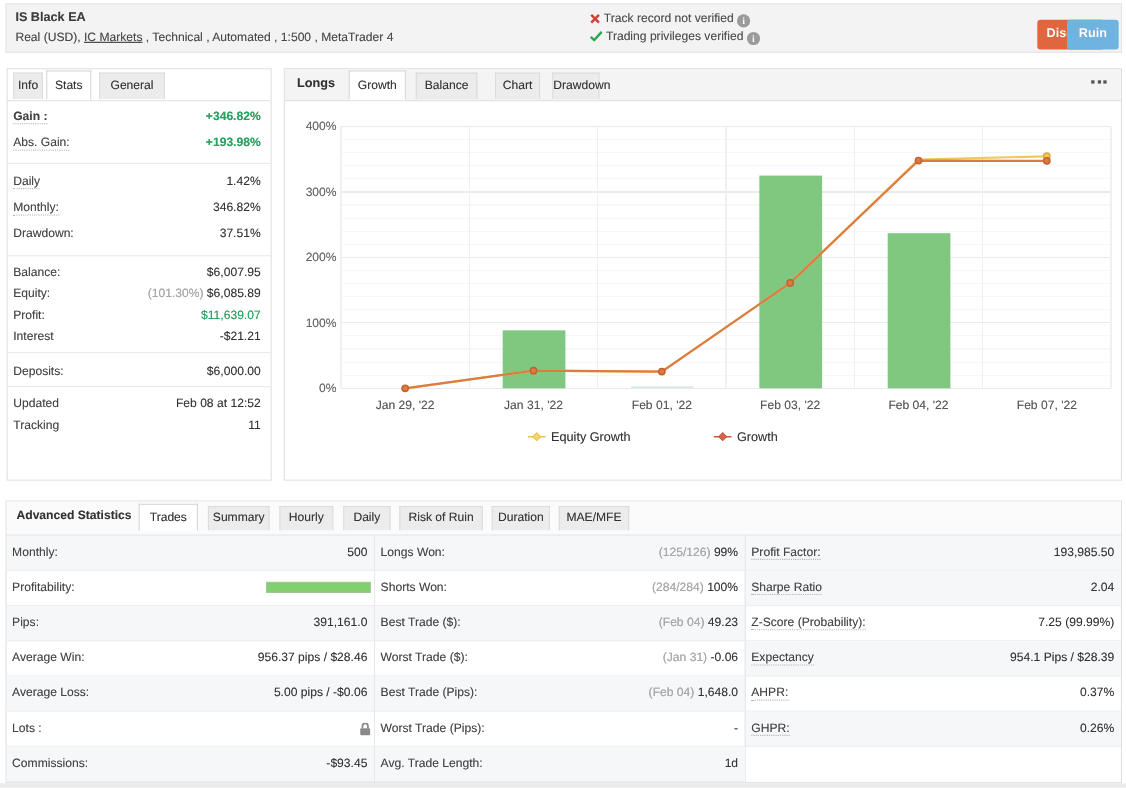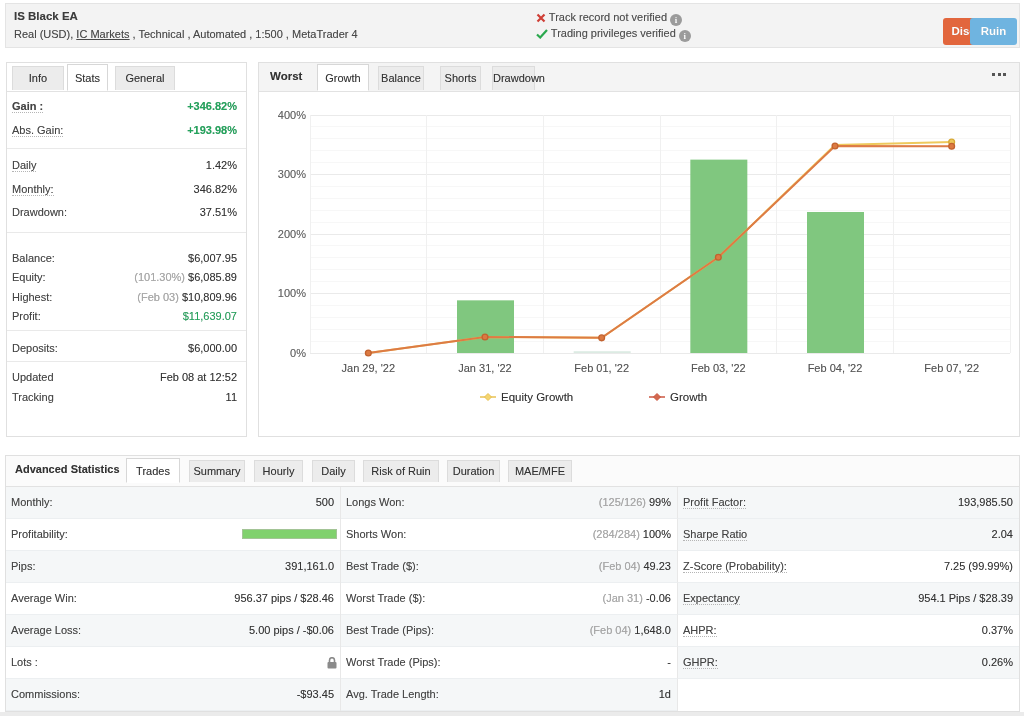--- a/index.html
+++ b/index.html
@@ -77,49 +77,49 @@
         <path d="M1 5.5 L4.2 8.5 L11 1" stroke="#2ba84e" stroke-width="2.2" fill="none"></path>
       </svg>
     Trading privileges verified <span class="info-i">i</span>
   </div>
   <div class="btn" id="btn-discuss">Discuss</div>
   <div class="btn" id="btn-copy">Ruin</div>
 </div>
 
 <div class="panel" id="lpanel">
   <div class="tabbar" style="padding-left:5px;">
-    <span class="tab" style="width:52px;">Info</span><span class="tab active" style="width:41px;margin-left:3px;">Stats</span><span class="tab" style="width:60px;margin-left:7px;">General</span>
+    <span class="tab" style="width:27px;">Info</span><span class="tab active" style="width:41px;margin-left:3px;">Stats</span><span class="tab" style="width:60px;margin-left:7px;">General</span>
   </div>
   <div class="grp" style="padding-top:3px;">
     <div class="srow"><span class="lab dot" style="font-weight:bold;">Gain :</span><span class="val green">+346.82%</span></div>
     <div class="srow"><span class="lab dot">Abs. Gain:</span><span class="val green">+193.98%</span></div>
   </div>
   <div class="grp" style="padding-top:5px;padding-bottom:7px;">
     <div class="srow"><span class="lab dot">Daily</span><span class="val">1.42%</span></div>
     <div class="srow"><span class="lab dot">Monthly:</span><span class="val">346.82%</span></div>
     <div class="srow"><span class="lab">Drawdown:</span><span class="val">37.51%</span></div>
   </div>
-  <div class="grp" style="padding-top:16px;padding-bottom:3px;">
+  <div class="grp" style="padding-top:6px;padding-bottom:3px;">
     <div class="srow s2"><span class="lab">Balance:</span><span class="val">$6,007.95</span></div>
     <div class="srow s2"><span class="lab">Equity:</span><span class="val"><span class="gray">(101.30%)</span> $6,085.89</span></div>
-    <div class="srow s2"><span class="lab">Highest:</span><span class="val"><span class="gray">(Feb 03)</span> $10,809.96</span></div>
     <div class="srow s2"><span class="lab">Profit:</span><span class="val green" style="font-weight:normal;">$11,639.07</span></div>
+    <div class="srow s2"><span class="lab">Interest</span><span class="val">-$21.21</span></div>
   </div>
   <div class="grp" style="padding-top:8px;padding-bottom:3px;">
     <div class="srow s2"><span class="lab">Deposits:</span><span class="val">$6,000.00</span></div>
   </div>
   <div class="grp" style="padding-top:6px;padding-bottom:2px;border-bottom:none;">
     <div class="srow s2"><span class="lab">Updated</span><span class="val">Feb 08 at 12:52</span></div>
     <div class="srow s2"><span class="lab">Tracking</span><span class="val">11</span></div>
   </div>
 </div>
 
 <div class="panel" id="cpanel">
   <div class="tabbar">
-    <span class="tablabel" style="padding-left:11px;padding-right:0;width:47px;">Worst</span><span class="tab active" style="width:52px;margin-left:11px;">Growth</span><span class="tab" style="width:46px;margin-left:9px;">Balance</span><span class="tab" style="width:41px;margin-left:16px;">Shorts</span><span class="tab" style="width:43px;margin-left:11px;">Drawdown</span>
+    <span class="tablabel" style="padding-left:11px;padding-right:0;width:47px;">Longs</span><span class="tab active" style="width:52px;margin-left:11px;">Growth</span><span class="tab" style="width:56px;margin-left:9px;">Balance</span><span class="tab" style="width:41px;margin-left:16px;">Chart</span><span class="tab" style="width:43px;margin-left:11px;">Drawdown</span>
     <span class="dots"><i></i><i></i><i></i></span>
   </div>
   <svg id="chartsvg" width="760" height="344" viewBox="0 0 760 344">
       <line x1="51" y1="250.1" x2="751" y2="250.1" stroke="#f7f7f7" stroke-width="1" shape-rendering="crispEdges"></line>
       <line x1="51" y1="238.2" x2="751" y2="238.2" stroke="#f7f7f7" stroke-width="1" shape-rendering="crispEdges"></line>
       <line x1="51" y1="226.3" x2="751" y2="226.3" stroke="#f7f7f7" stroke-width="1" shape-rendering="crispEdges"></line>
       <line x1="51" y1="214.4" x2="751" y2="214.4" stroke="#f7f7f7" stroke-width="1" shape-rendering="crispEdges"></line>
       <line x1="51" y1="190.60000000000002" x2="751" y2="190.60000000000002" stroke="#f7f7f7" stroke-width="1" shape-rendering="crispEdges"></line>
       <line x1="51" y1="178.7" x2="751" y2="178.7" stroke="#f7f7f7" stroke-width="1" shape-rendering="crispEdges"></line>
       <line x1="51" y1="166.8" x2="751" y2="166.8" stroke="#f7f7f7" stroke-width="1" shape-rendering="crispEdges"></line>

